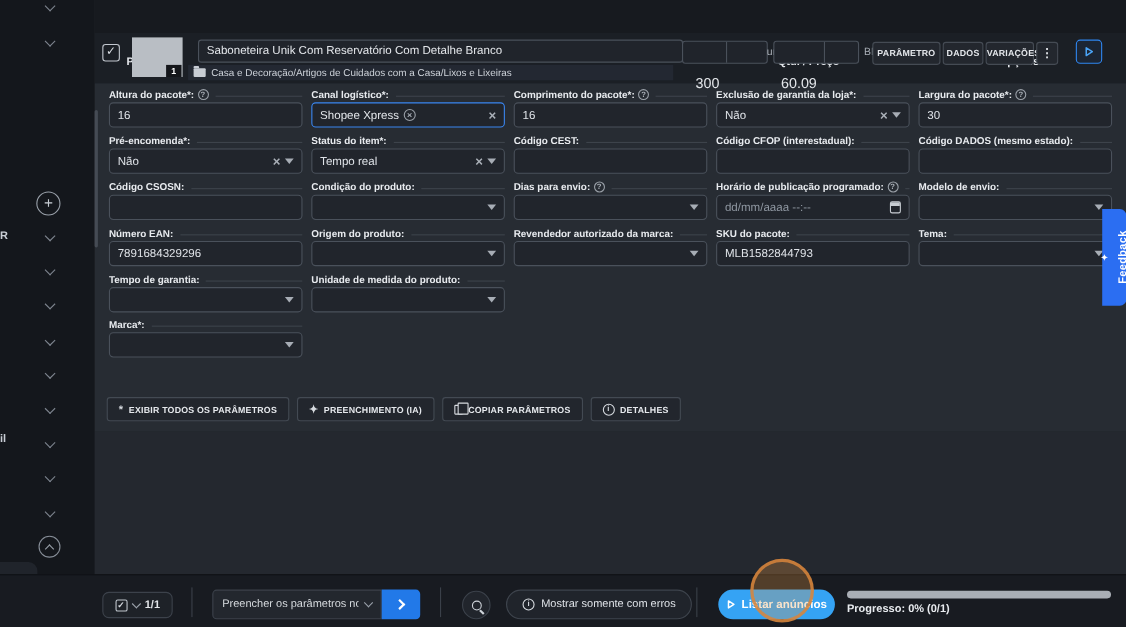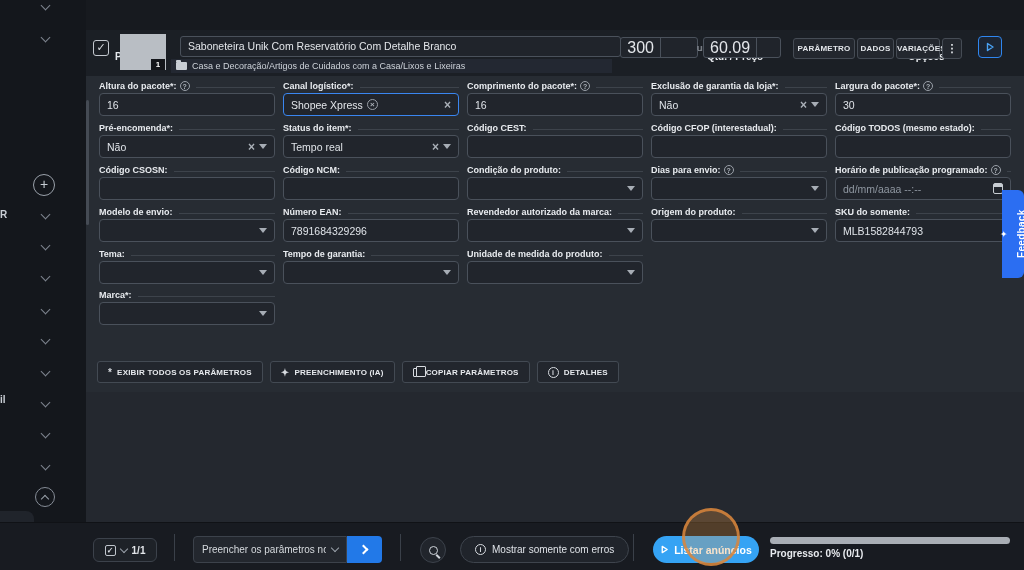--- a/index.html
+++ b/index.html
@@ -37,21 +37,21 @@
             font-size:8px; font-weight:bold; text-align:center; line-height:11px; }
   .ptitle { position:absolute; left:180px; top:36px; width:441px; height:21px; background:#20242b;
             border:1px solid #4a515b; border-radius:3px; font-size:10.5px; color:#e3e6ea;
             line-height:19px; padding:0 7px; white-space:nowrap; overflow:hidden; }
   .pcat   { position:absolute; left:171px; top:59px; width:441px; height:14px; background:#232832;
             display:flex; align-items:center; gap:5px; padding:0 5px; font-size:9px; color:#cdd2d9; white-space:nowrap; overflow:hidden; }
   .folder { display:inline-block; position:relative; width:11px; height:8px; background:#c8cdd4; border-radius:1px; flex:0 0 auto; }
   .folder::before { content:""; position:absolute; left:0; top:-2px; width:5px; height:2px; background:#c8cdd4; border-radius:1px 1px 0 0; }
   .numbox { position:absolute; top:37px; height:21px; border:1px solid #4a515b; border-radius:3px;
             background:#20242b; display:flex; align-items:stretch; }
-  .numval { flex:1; text-align:right; font-size:16px; color:#e3e6ea; line-height:19px; padding:0 6px; }
+  .numval { flex:1; text-align:right; font-size:13px; color:#e3e6ea; line-height:19px; padding:0 6px;margin-top:28px; }
   .numsuf { width:30px; border-left:1px solid #4a515b; font-size:9.5px; color:#aab0b8; text-align:center; line-height:19px;padding-left:36px; }
   .optbtn { position:absolute; top:38px; height:21px; background:#23272e; border:1px solid #454b54; border-radius:3px;
             color:#e3e6ea; font-size:8px; font-weight:bold; text-align:center; letter-spacing:.2px; }
   .playbtn{ position:absolute; left:978px; top:36px; width:24px; height:22px; border:1.5px solid #2f86f0;
             border-radius:4px; background:rgba(47,134,240,.07); display:flex; align-items:center; justify-content:center; }
 
   
   .grid { position:absolute; left:99px; top:79px; width:912px; display:grid;
           grid-template-columns:repeat(5,176px); column-gap:8px; row-gap:5px; }
   .f { width:176px; }
@@ -287,47 +287,38 @@
           <span class="ft">Código CFOP (interestadual):</span>
           <span class="ln"></span>
         </div>
       <div class="fb">
           <span class="fv"></span>
         </div>
     </div>
 
     <div class="f">
       <div class="fl">
-          <span class="ft">Código TODOS (mesmo estado):</span>
+          <span class="ft">Código DADOS (mesmo estado):</span>
           <span class="ln"></span>
         </div>
       <div class="fb">
           <span class="fv"></span>
         </div>
     </div>
 
     <div class="f">
       <div class="fl">
           <span class="ft">Código CSOSN:</span>
           <span class="ln"></span>
         </div>
       <div class="fb">
           <span class="fv"></span>
         </div>
     </div>
 
-    <div class="f">
-      <div class="fl">
-          <span class="ft">Código NCM:</span>
-          <span class="ln"></span>
-        </div>
-      <div class="fb">
-          <span class="fv"></span>
-        </div>
-    </div>
 
     <div class="f">
       <div class="fl">
           <span class="ft">Condição do produto:</span>
           <span class="ln"></span>
         </div>
       <div class="fb">
           <span class="fv"></span>
           <span class="cr"></span>
         </div>
@@ -373,43 +364,43 @@
           <span class="ft">Número EAN:</span>
           <span class="ln"></span>
         </div>
       <div class="fb">
           <span class="fv">7891684329296</span>
         </div>
     </div>
 
     <div class="f">
       <div class="fl">
+          <span class="ft">Origem do produto:</span>
+          <span class="ln"></span>
+        </div>
+      <div class="fb">
+          <span class="fv"></span>
+          <span class="cr"></span>
+        </div>
+    </div>
+
+    <div class="f">
+      <div class="fl">
           <span class="ft">Revendedor autorizado da marca:</span>
           <span class="ln"></span>
         </div>
       <div class="fb">
           <span class="fv"></span>
           <span class="cr"></span>
         </div>
     </div>
 
     <div class="f">
       <div class="fl">
-          <span class="ft">Origem do produto:</span>
-          <span class="ln"></span>
-        </div>
-      <div class="fb">
-          <span class="fv"></span>
-          <span class="cr"></span>
-        </div>
-    </div>
-
-    <div class="f">
-      <div class="fl">
-          <span class="ft">SKU do somente:</span>
+          <span class="ft">SKU do pacote:</span>
           <span class="ln"></span>
         </div>
       <div class="fb">
           <span class="fv">MLB1582844793</span>
         </div>
     </div>
 
     <div class="f">
       <div class="fl">
           <span class="ft">Tema:</span>

